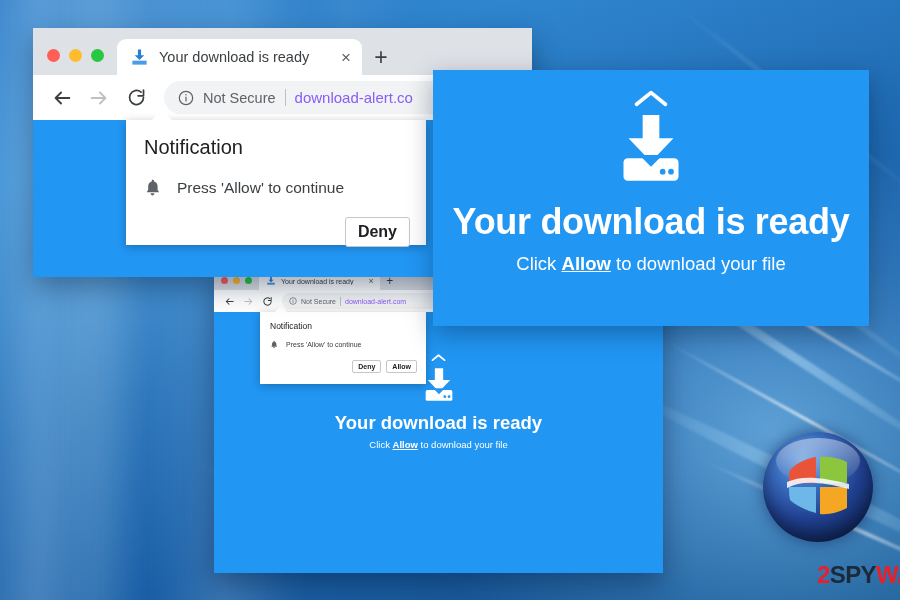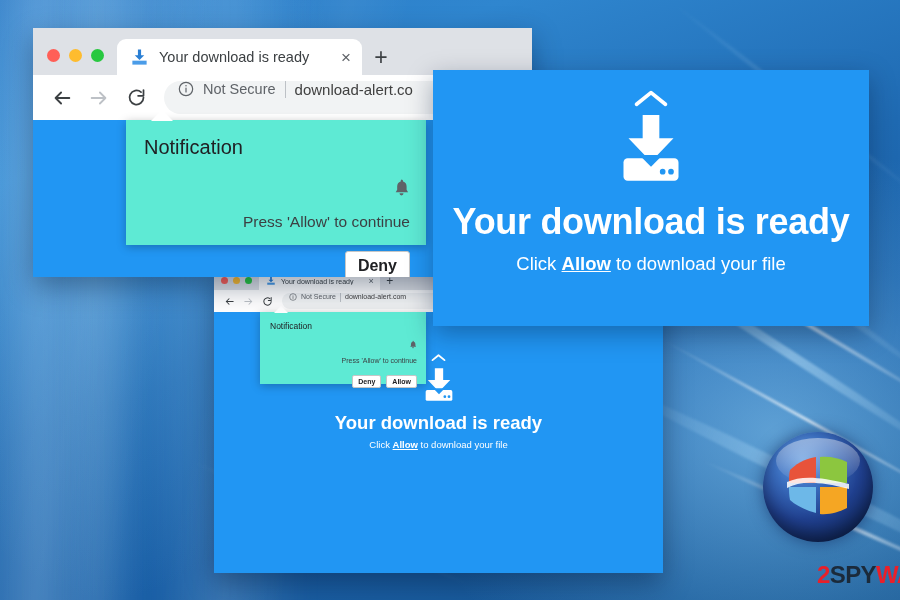--- a/index.html
+++ b/index.html
@@ -83,35 +83,35 @@
 
   .toolbar { display: flex; align-items: center; background: #fff; }
   .big .toolbar   { height: 45px; padding: 0 10px 0 12px; gap: 3px; }
   .small .toolbar { height: 22px; padding: 0 6px 0 7px; gap: 2px; }
 
   .navbtn { display: flex; align-items: center; justify-content: center; flex: 0 0 auto; }
   .big .navbtn   { width: 34px; height: 34px; }
   .small .navbtn { width: 17px; height: 17px; }
 
   .omnibox {
-    flex: 1; display: flex; align-items: flex-start;
+    flex: 1; display: flex; align-items: center;
     background: #f1f3f4; border-radius: 100px; min-width: 0;
   }
   .big .omnibox   { height: 33px; padding: 0 14px; gap: 9px; margin-left: 8px; }
   .small .omnibox { height: 16px; padding: 0 7px; gap: 4px; margin-left: 4px; }
 
   .notsecure { color: #5f6368; white-space: nowrap; }
   .big .notsecure   { font-size: 14.5px; }
   .small .notsecure { font-size: 7px; }
 
   .vsep { background: #bdc1c6; flex: 0 0 auto; }
   .big .vsep   { width: 1px; height: 17px; }
   .small .vsep { width: 1px; height: 9px; }
 
-  .url { color: #404040; white-space: nowrap; overflow: hidden; }
+  .url { color: #8b5cf6; white-space: nowrap; overflow: hidden; }
   .big .url   { font-size: 15px; }
   .small .url { font-size: 7px; }
 
   .tb-right { display: flex; align-items: center; flex: 0 0 auto; }
   .small .tb-right { gap: 7px; margin-left: 7px; }
 
   
   .page { background: #2196f3; position: relative; width: 100%; }
   .big .page   { height: 157px; }
   .small .page { height: 261px; }
@@ -121,37 +121,37 @@
 
   .promo-head { font-weight: bold; color: #fff; line-height: 1.1; }
   .small .promo-head { font-size: 18.5px; margin-top: 8px; }
 
   .promo-sub { color: #fff; }
   .small .promo-sub { font-size: 9.5px; margin-top: 6px; }
   .promo-sub b { text-decoration: underline; }
 
   
   .notif {
-    position: absolute; background: #5eead4;
+    position: absolute; background: #ffffff;
     box-shadow: 0 2px 9px rgba(0,0,0,0.26);
   }
   .notif .arrow {
     position: absolute; width: 0; height: 0;
     border-style: solid; border-color: transparent transparent #fff transparent;
   }
   .big .notif   { left: 93px; top: 0px; width: 300px; height: 125px; padding: 16px 16px 12px 18px; }
   .big .notif .arrow { left: 25px; top: -10px; border-width: 0 11px 11px 11px; }
   .small .notif { left: 46px; top: 0px; width: 166px; height: 72px; padding: 9px 9px 7px 10px; }
   .small .notif .arrow { left: 14px; top: -6px; border-width: 0 7px 7px 7px; }
 
   .notif-title { color: #202124; }
   .big .notif-title   { font-size: 20px; }
   .small .notif-title { font-size: 8.5px; }
 
-  .notif-row { display: flex; align-items: flex-end; flex-direction: column; }
+  .notif-row { display: flex; align-items: center; }
   .big .notif-row   { gap: 16px; margin-top: 19px; }
   .small .notif-row { gap: 8px; margin-top: 9px; }
 
   .notif-msg { color: #3c4043; }
   .big .notif-msg   { font-size: 15.5px; }
   .small .notif-msg { font-size: 7px; }
 
   .notif-actions { display: flex; justify-content: flex-end; }
   .big .notif-actions   { gap: 9px; margin-top: 20px; }
   .small .notif-actions { gap: 5px; margin-top: 11px; }

